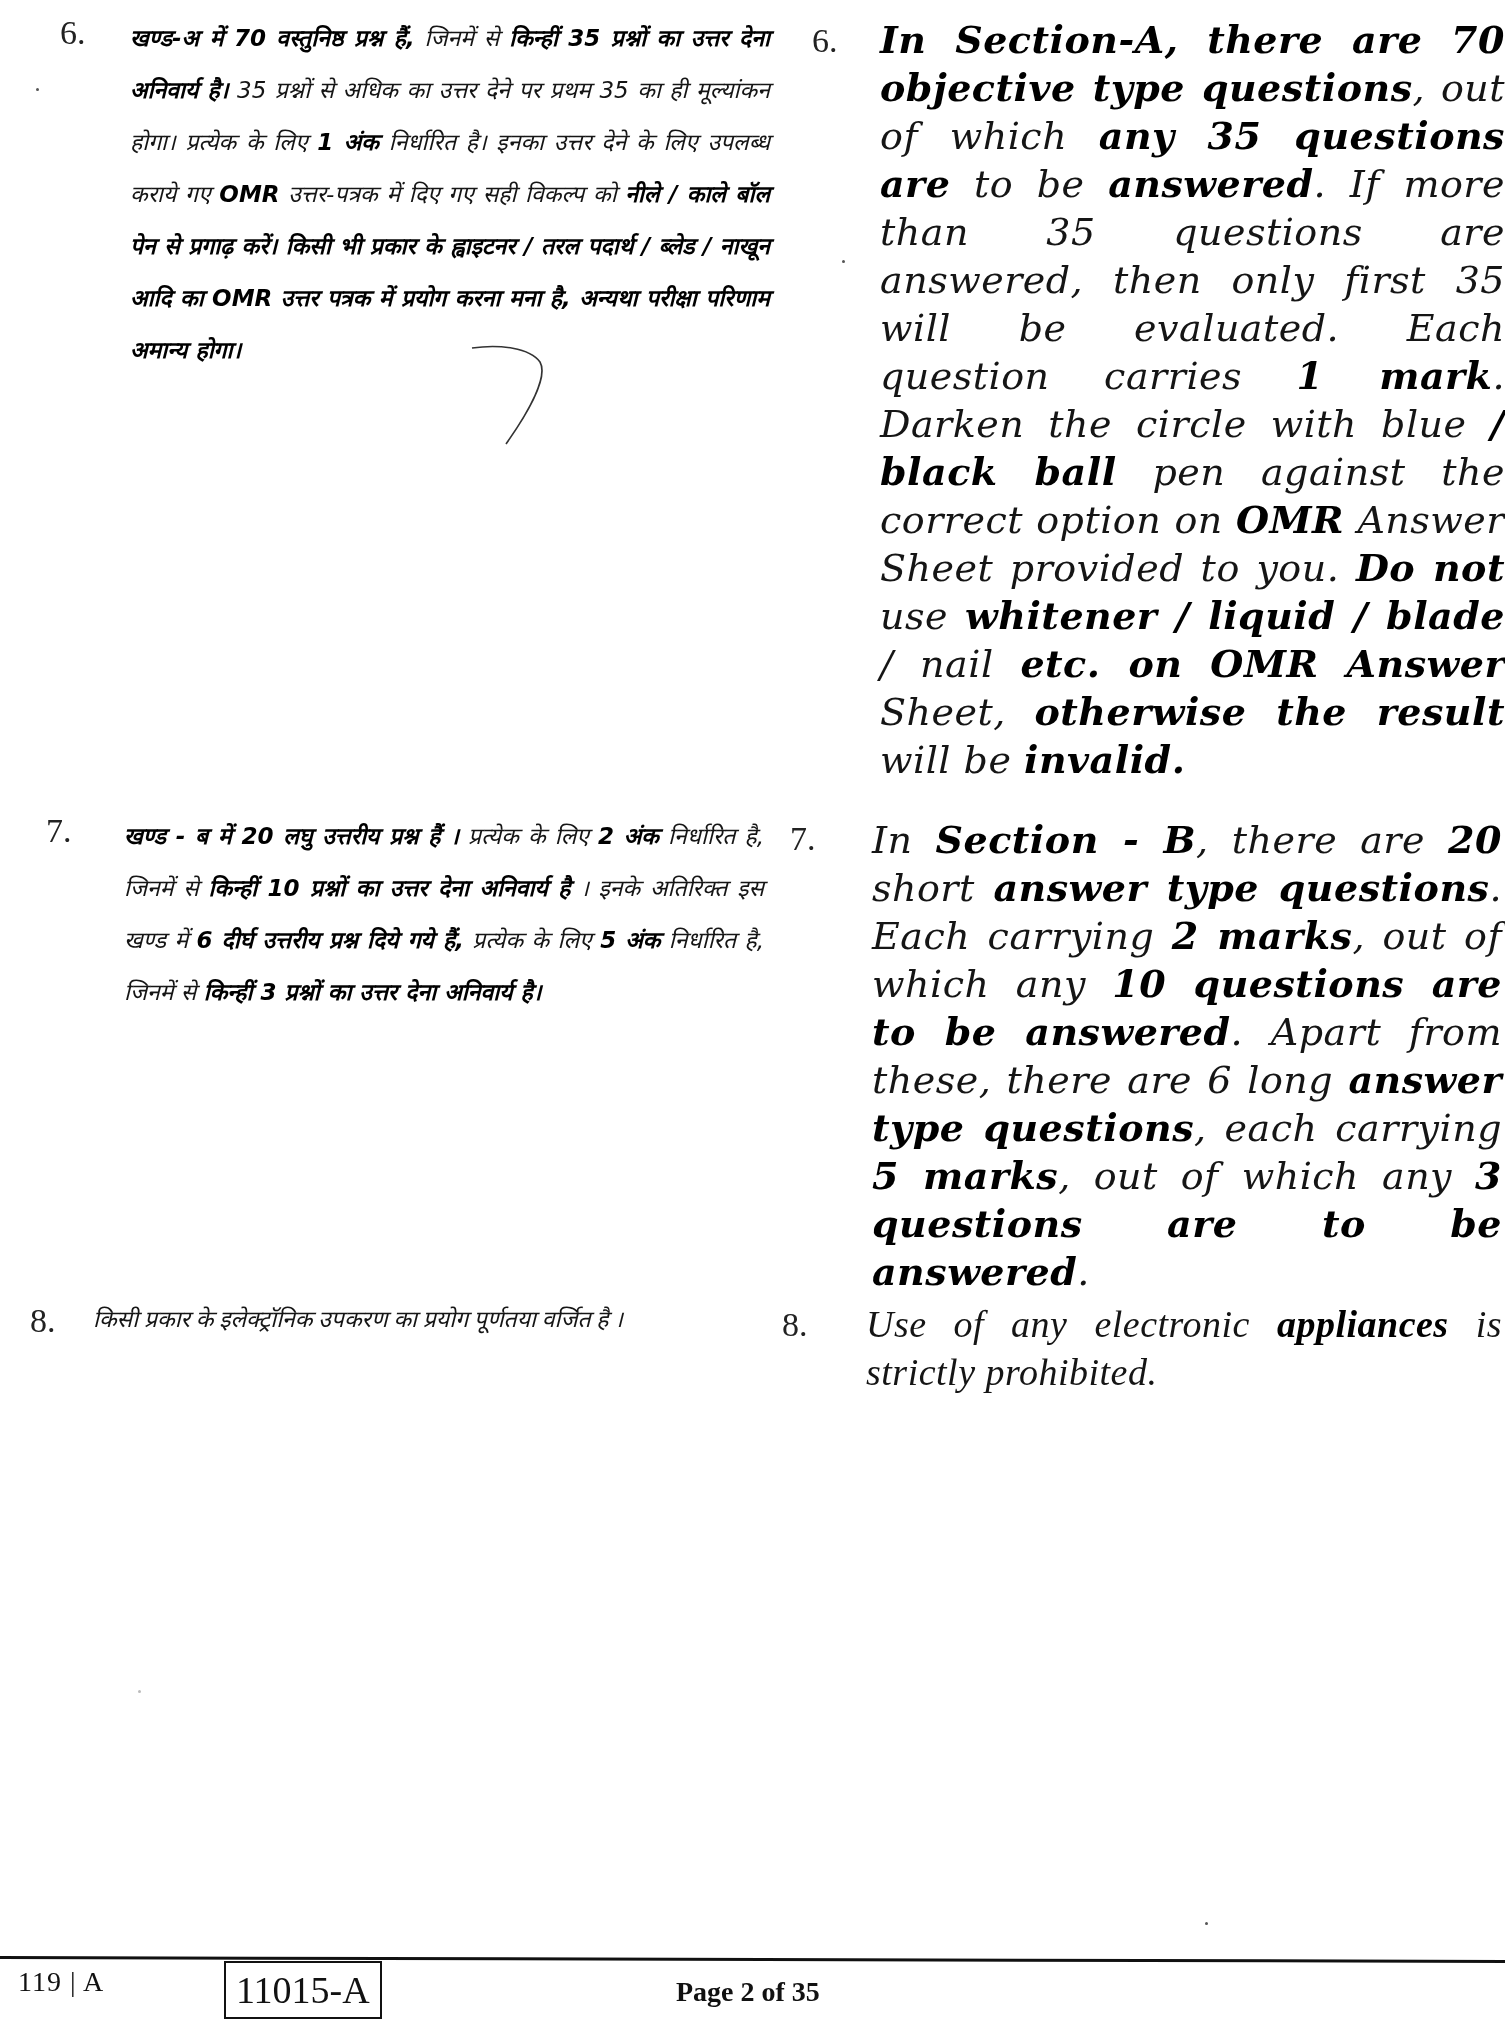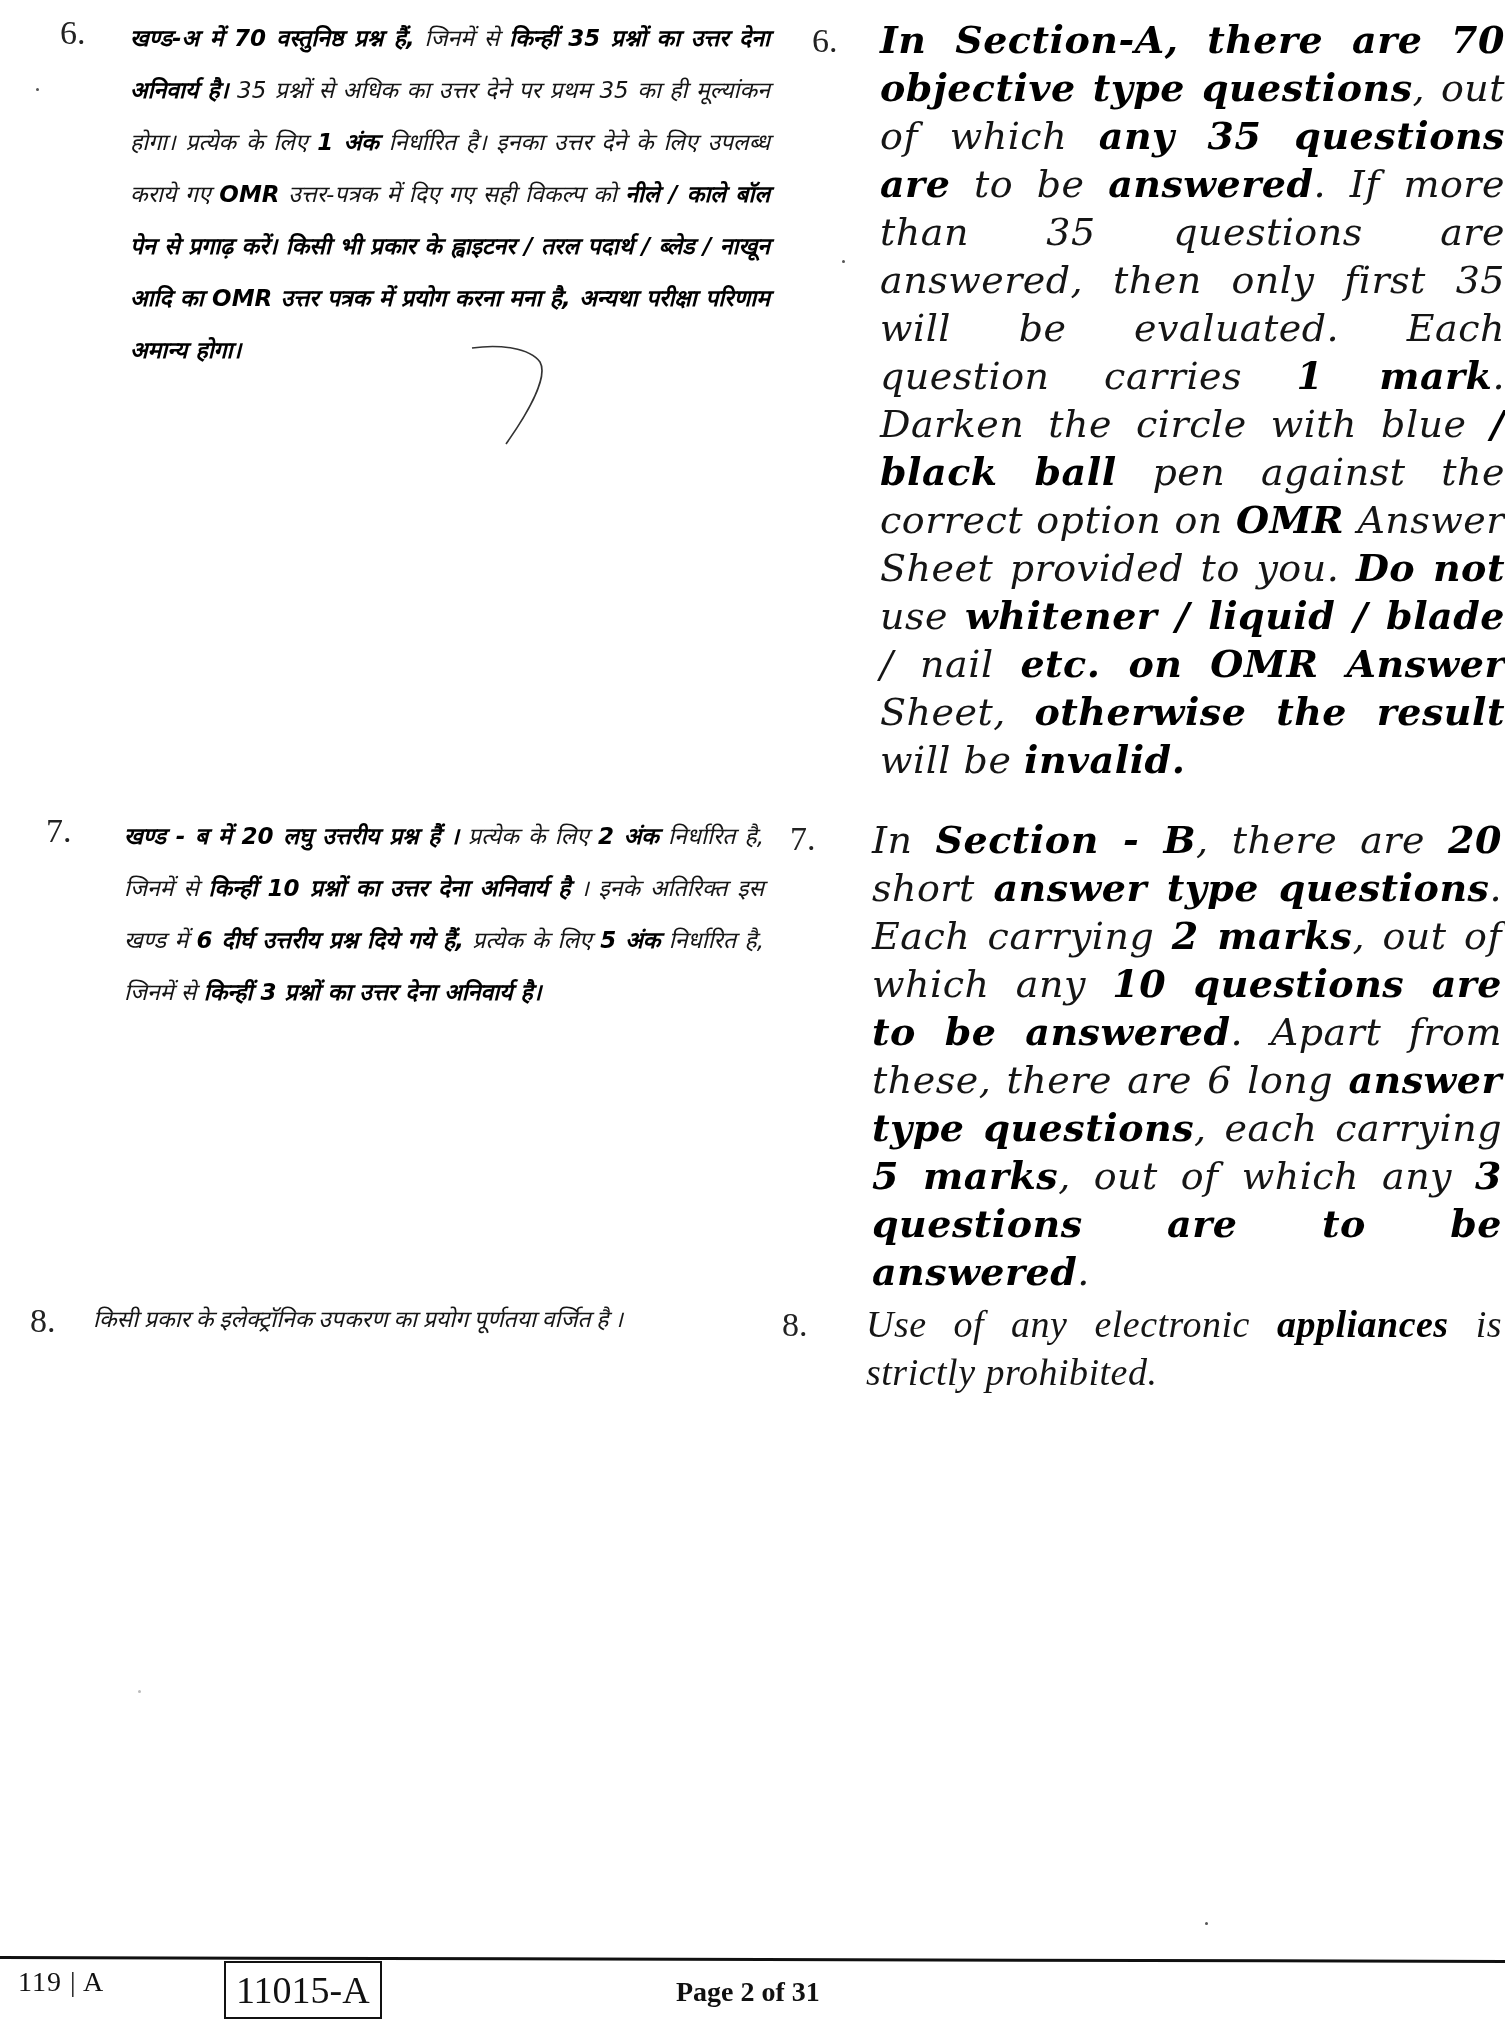--- a/index.html
+++ b/index.html
@@ -130,14 +130,14 @@
   <div class="en" style="left:866px; top:1300px; width:636px;font-family:Liberation Serif, serif;"><span>Use of any electronic </span><span class="b">appliances</span><span> is strictly prohibited.</span></div>
 
   <span class="speck" style="left:36px; top:88px;"></span>
   <span class="speck" style="left:842px; top:260px;"></span>
   <span class="speck" style="left:1205px; top:1922px;"></span>
   <span class="speck" style="left:138px; top:1690px; background:#bbb;"></span>
 
   <div class="rule"></div>
   <div class="footer-code">119 | A</div>
   <div class="footer-box">11015-A</div>
-  <div class="footer-page">Page 2 of 31</div>
+  <div class="footer-page">Page 2 of 35</div>
 </div>
 
 </body></html>

